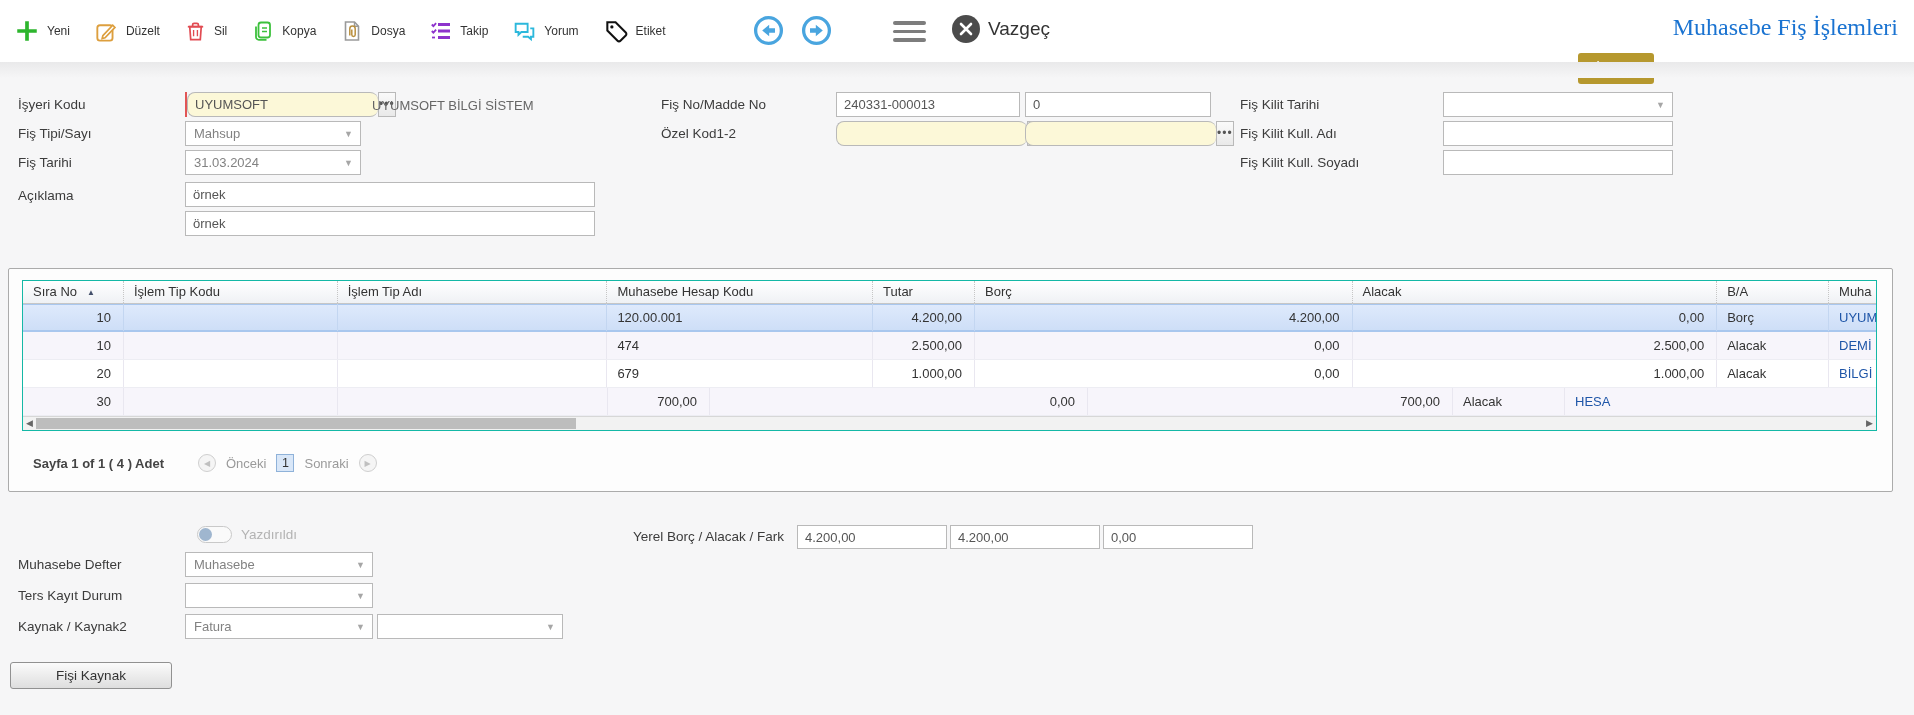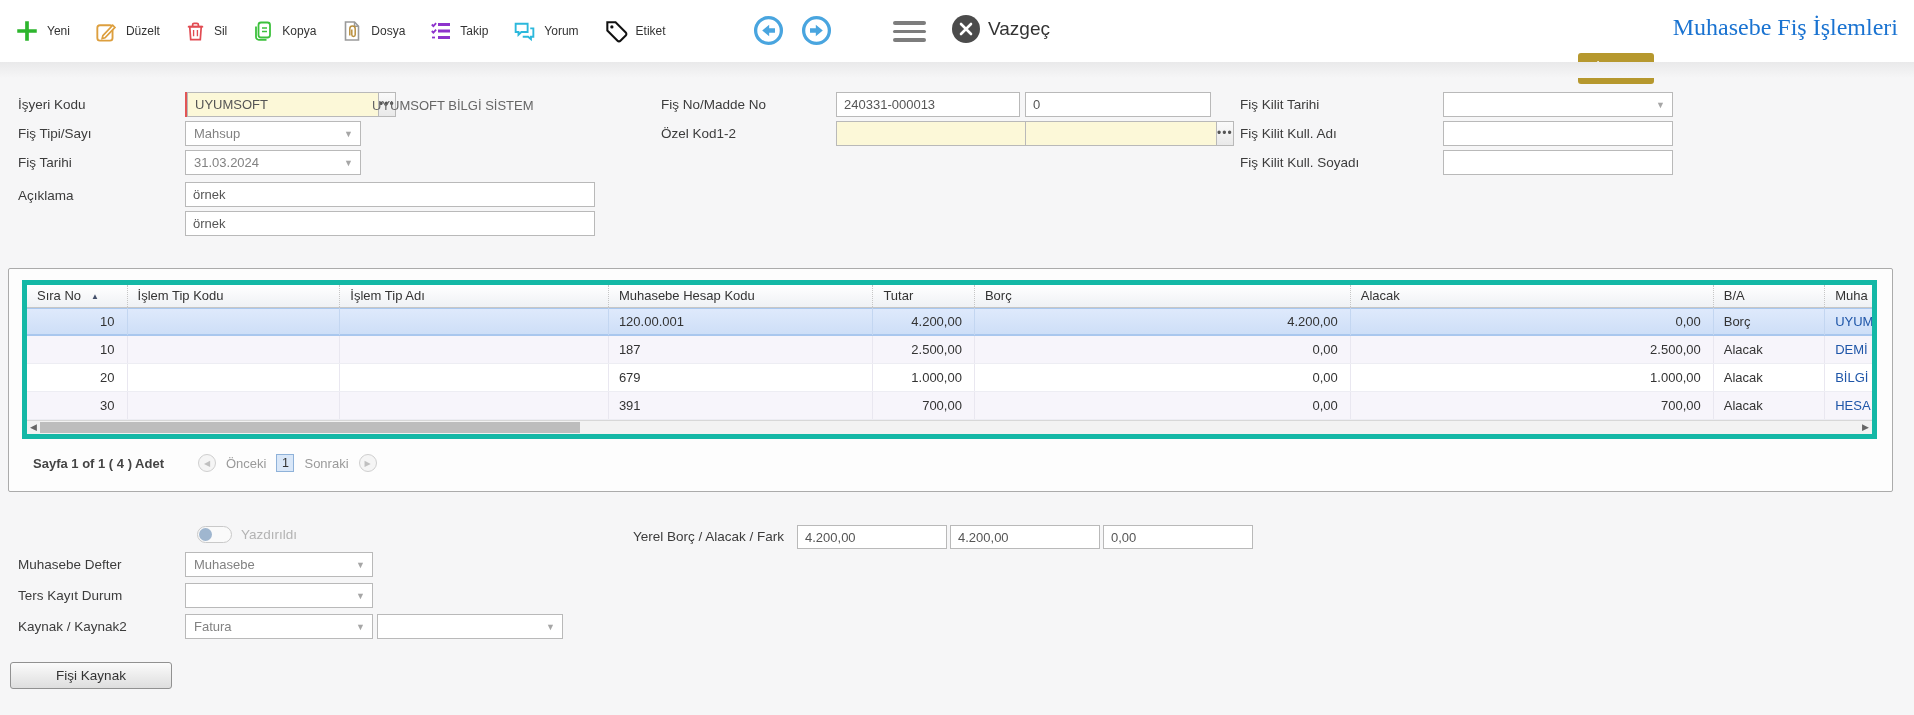--- a/index.html
+++ b/index.html
@@ -19,34 +19,34 @@
   .cancel{position:absolute;left:951px;top:14px;display:flex;align-items:center;gap:7px;cursor:pointer;}
   .cancel .tlabel{font-size:19px;color:#333;}
   .incele{position:absolute;left:1578px;top:13px;width:76px;height:31px;background:#b6982e;
           color:#fff;font-size:15px;border:none;border-radius:3px;cursor:pointer;
           font-family:inherit;display:flex;align-items:center;justify-content:center;margin-top:40px;}
   .apptitle{position:absolute;right:16px;top:14px;font-size:24px;color:#1a73d1;white-space:nowrap;font-family:Liberation Serif, serif;}
   
   .lbl{position:absolute;height:18px;font-size:13.5px;color:#3c3c3c;white-space:nowrap;}
   .inp{position:absolute;height:25px;border:1px solid #b9b9b9;background:#fff;font-size:13px;
        color:#555;padding:0 7px;font-family:inherit;outline:none;}
-  .inp.yellow{background:#fcf8d8;}
+  .inp.yellow{background:#fcf8d8;border-radius:8px;}
   .req{border-left:2.5px solid #e25555;}
   .withbtn{position:absolute;height:25px;display:flex;}
   .withbtn .inp{position:static;flex:1;height:25px;border-right:none;}
   .dots{width:24px;height:25px;border:1px solid #b9b9b9;background:linear-gradient(#fafafa,#e9e9e9);
         color:#555;font-size:12px;line-height:23px;text-align:center;cursor:pointer;letter-spacing:1px;}
   .sel{position:absolute;height:25px;border:1px solid #b9b9b9;background:#fff;font-size:13px;
        color:#828282;padding:4px 22px 0 8px;cursor:pointer;white-space:nowrap;overflow:hidden;}
   .sel .arr{position:absolute;right:7px;top:7px;font-size:9px;color:#a6a6a6;}
   .plain{position:absolute;font-size:13px;color:#666;white-space:nowrap;}
   
   .panel{position:absolute;left:8px;top:268px;width:1885px;height:224px;background:#fdfdfd;
          border:1px solid #ababab;border-radius:2px;}
-  .grid{position:absolute;left:13px;top:11px;width:1855px;border:5px solid #14b8a6;background:#fff;}
+  .grid{position:absolute;left:13px;top:11px;width:1855px;border:1px solid #14b8a6;background:#fff;}
   .ghead{display:flex;height:23px;background:linear-gradient(#ffffff,#eff1f4);border-bottom:1px solid #c6c6c6;}
   .gh{font-size:13px;color:#333;padding:3px 8px 0 10px;border-right:1px dotted #c6c6c6;
       white-space:nowrap;overflow:hidden;cursor:pointer;}
   .gh .sort{font-size:8px;color:#44506b;margin-left:10px;vertical-align:1px;}
   .grow{display:flex;height:28px;cursor:pointer;border-bottom:1px solid #ededf3;background:#fff;}
   .grow.alt{background:#f7f5fb;}
   .grow.sel-row{background:linear-gradient(#dfeafc,#cddef7);
       box-shadow:inset 0 1px 0 #a9c7ee, inset 0 -1px 0 #a9c7ee;border-bottom:1px solid #a9c7ee;}
   .gc{height:100%;display:flex;align-items:center;border-right:1px solid #e9e7f0;font-size:13px;
       color:#333;padding:0 10px;white-space:nowrap;overflow:hidden;}
@@ -264,21 +264,21 @@
         <div class="gc c5 num">4.200,00</div>
         <div class="gc c6 num">4.200,00</div>
         <div class="gc c7 num">0,00</div>
         <div class="gc c8">Borç</div>
         <div class="gc c9 muh">UYUM</div>
       </div>
       <div class="grow alt">
         <div class="gc c1 num">10</div>
         <div class="gc c2"></div>
         <div class="gc c3"></div>
-        <div class="gc c4">187</div>
+        <div class="gc c4">474</div>
         <div class="gc c5 num">2.500,00</div>
         <div class="gc c6 num">0,00</div>
         <div class="gc c7 num">2.500,00</div>
         <div class="gc c8">Alacak</div>
         <div class="gc c9 muh">DEMİ</div>
       </div>
       <div class="grow">
         <div class="gc c1 num">20</div>
         <div class="gc c2"></div>
         <div class="gc c3"></div>
@@ -286,21 +286,20 @@
         <div class="gc c5 num">1.000,00</div>
         <div class="gc c6 num">0,00</div>
         <div class="gc c7 num">1.000,00</div>
         <div class="gc c8">Alacak</div>
         <div class="gc c9 muh">BİLGİ</div>
       </div>
       <div class="grow alt">
         <div class="gc c1 num">30</div>
         <div class="gc c2"></div>
         <div class="gc c3"></div>
-        <div class="gc c4">391</div>
         <div class="gc c5 num">700,00</div>
         <div class="gc c6 num">0,00</div>
         <div class="gc c7 num">700,00</div>
         <div class="gc c8">Alacak</div>
         <div class="gc c9 muh">HESA</div>
       </div>
 
       <div class="hscroll">
         <span class="harrow" style="left:3px">◀</span>
         <div class="hthumb"></div>

